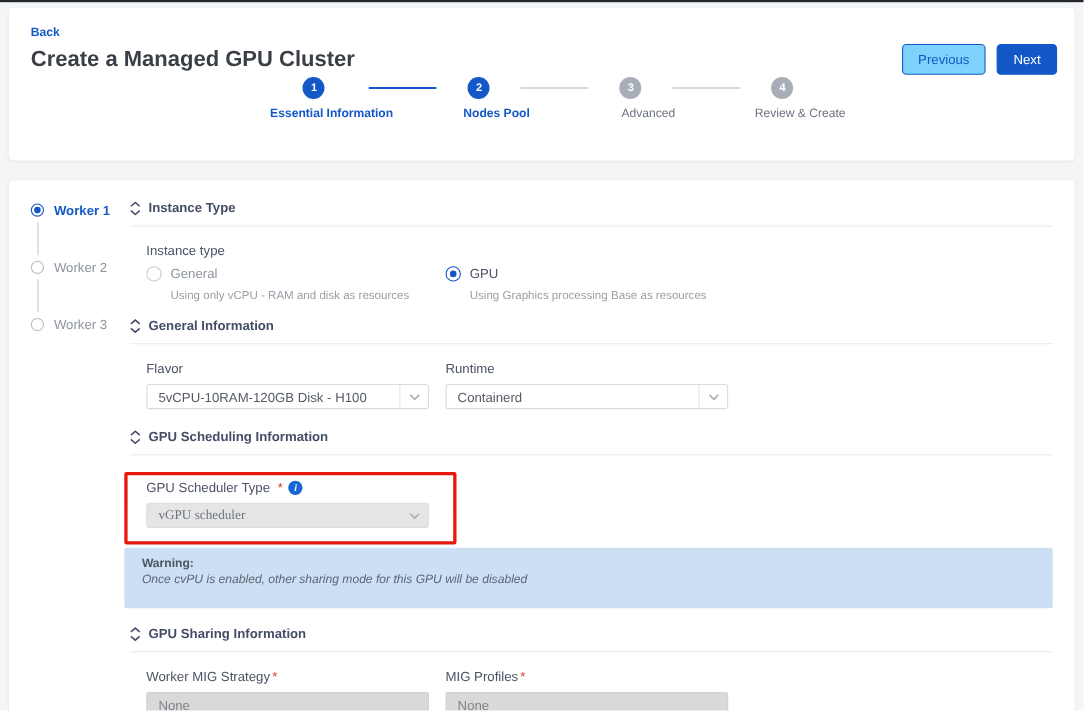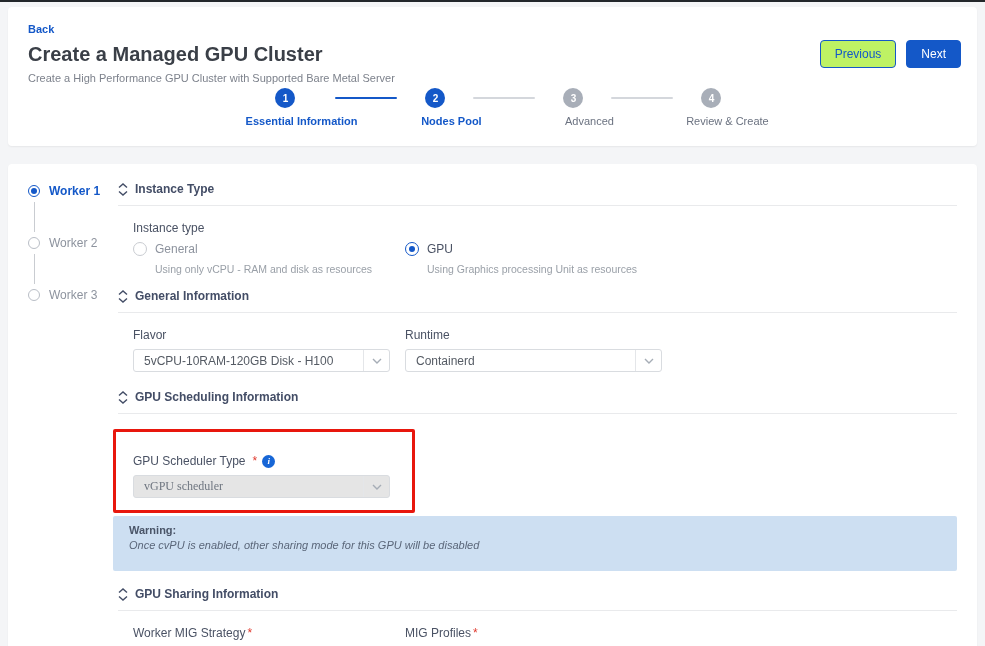--- a/index.html
+++ b/index.html
@@ -15,21 +15,21 @@
     margin:5px 8px 0; background:#fff; border-radius:4px;
     padding:15px 20px 12px; position:relative;
     box-shadow:0 1px 2px rgba(0,0,0,.06);
     height:139px;
   }
   .back-link { color:#1458c8; font-size:11px; font-weight:bold; cursor:pointer; display:inline-block; }
   .page-title { font-size:20px; font-weight:bold; color:#3a3f47; margin-top:7px; }
   .page-subtitle { font-size:11px; color:#7d828c; margin-top:6px; }
   .header-actions { position:absolute; right:16px; top:33px; display:flex; gap:10px; }
   .btn { font-size:12px; border-radius:4px; padding:6px 14px; cursor:pointer; font-family:inherit; }
-  .btn-secondary { background:#bef264; border:1px solid #1458c8; color:#1458c8; }
+  .btn-secondary { background:#7dd3fc; border:1px solid #1458c8; color:#1458c8; }
   .btn-primary { background:#1458c8; border:1px solid #1458c8; color:#fff; }
   
   .stepper { display:flex; justify-content:center; align-items:flex-start; margin-top:4px; }
   .step { display:flex; flex-direction:column; align-items:center; min-width:120px; }
   .step-circle {
     width:20px; height:20px; border-radius:50%; color:#fff; font-size:10px;
     display:flex; align-items:center; justify-content:center; font-weight:bold;
   }
   .step.active .step-circle { background:#1458c8; }
   .step.pending .step-circle { background:#a8aeb8; }
@@ -93,21 +93,21 @@
   .select-caret { width:26px; align-self:stretch; border-left:1px solid #e4e6e9; display:flex; align-items:center; justify-content:center; }
   .select.dim { background:#e5e5e5;font-family:Liberation Serif, serif; }
   .select.dim .select-value { color:#6f7680; }
   .disabled-input {
     width:257px; height:23px; background:#d9d9d9; border:1px solid #d2d2d2; border-radius:2px;
     display:flex; align-items:center; padding:0 10px; font-size:12px; color:#80848b;
   }
   
   .red-wrap {
     display:inline-block; border:3px solid #e8170d; border-radius:2px;
-    margin-left:-20px; padding:22px 22px 12px 17px; margin-bottom:3px;
+    margin-left:-20px; padding:4px 22px 12px 17px; margin-bottom:3px;
   }
   .label-row { display:flex; align-items:center; gap:5px; margin-bottom:7px; }
   .info-icon {
     width:13px; height:13px; border-radius:50%; background:#1766d6; color:#fff;
     font-size:9px; font-weight:bold; display:flex; align-items:center; justify-content:center;
     font-family:"Liberation Serif",serif; font-style:italic; cursor:pointer;
   }
   
   .warning-box {
     background:#cddff2; border-radius:2px; margin-left:-20px;
@@ -116,21 +116,20 @@
   .warning-title { font-size:11px; font-weight:bold; color:#4a5568; }
   .warning-msg { font-size:11px; font-style:italic; color:#5a6679; margin-top:3px; }
   .mb18 { margin-bottom:18px; }
 </style>
 </head>
 <body>
 
 <div class="header-card">
   <a class="back-link">Back</a>
   <div class="page-title">Create a Managed GPU Cluster</div>
-  <div class="page-subtitle">Create a High Performance GPU Cluster with Supported Bare Metal Server</div>
 
   <div class="header-actions">
     <button class="btn btn-secondary">Previous</button>
     <button class="btn btn-primary">Next</button>
   </div>
 
   <div class="stepper">
     <div class="step active">
       <div class="step-circle">1</div>
       <div class="step-label">Essential Information</div>
@@ -192,21 +191,21 @@
               <span class="radio"></span>
               <span class="radio-label">General</span>
             </div>
             <div class="radio-helper">Using only vCPU - RAM and disk as resources</div>
           </div>
           <div class="radio-col">
             <div class="radio-line">
               <span class="radio checked"></span>
               <span class="radio-label checked">GPU</span>
             </div>
-            <div class="radio-helper">Using Graphics processing Unit as resources</div>
+            <div class="radio-helper">Using Graphics processing Base as resources</div>
           </div>
         </div>
       </div>
     </div>
 
     <div class="section">
       <div class="section-header">
         <span class="unfold-icon">
           <svg width="10" height="13" viewBox="0 0 10 13">
               <path d="M1 4.5 L5 1 L9 4.5" fill="none" stroke="#434d66" stroke-width="1.4"></path>

